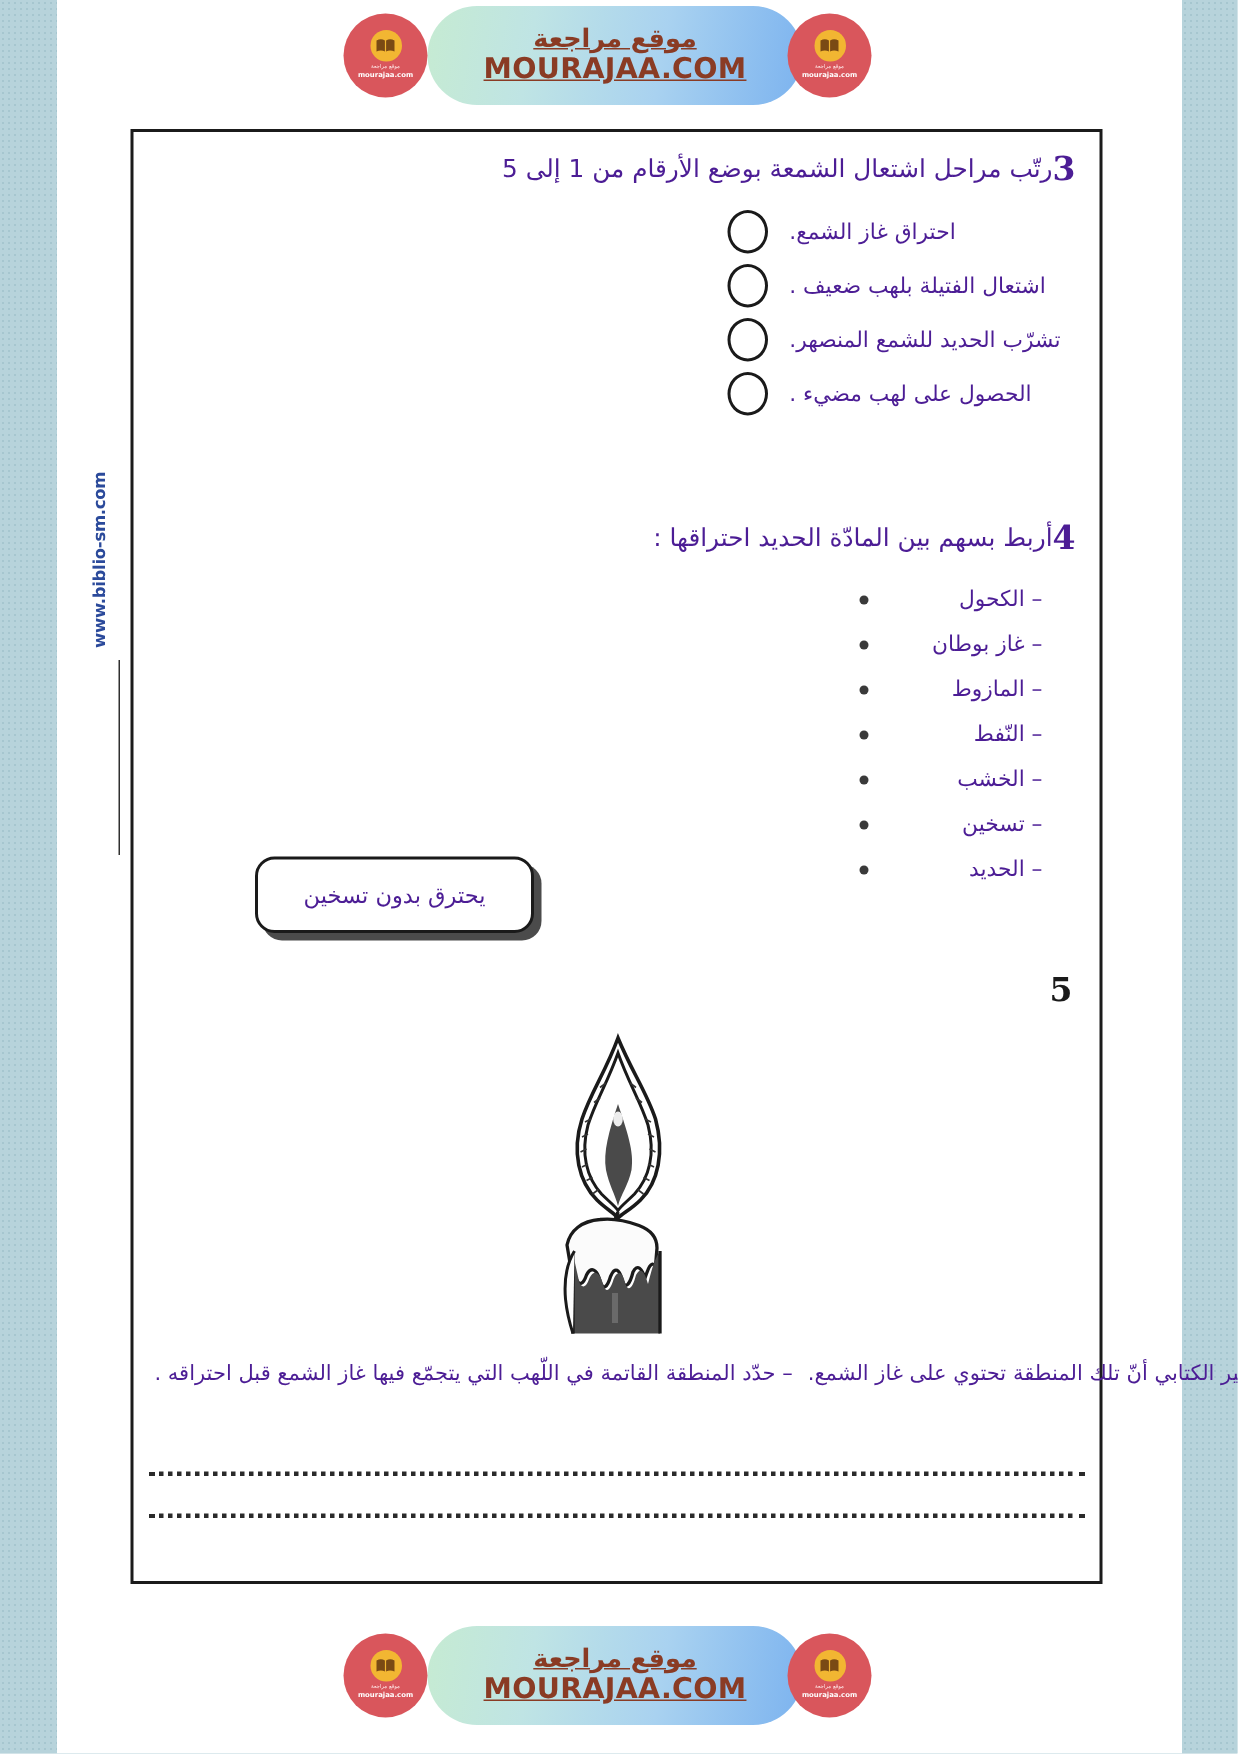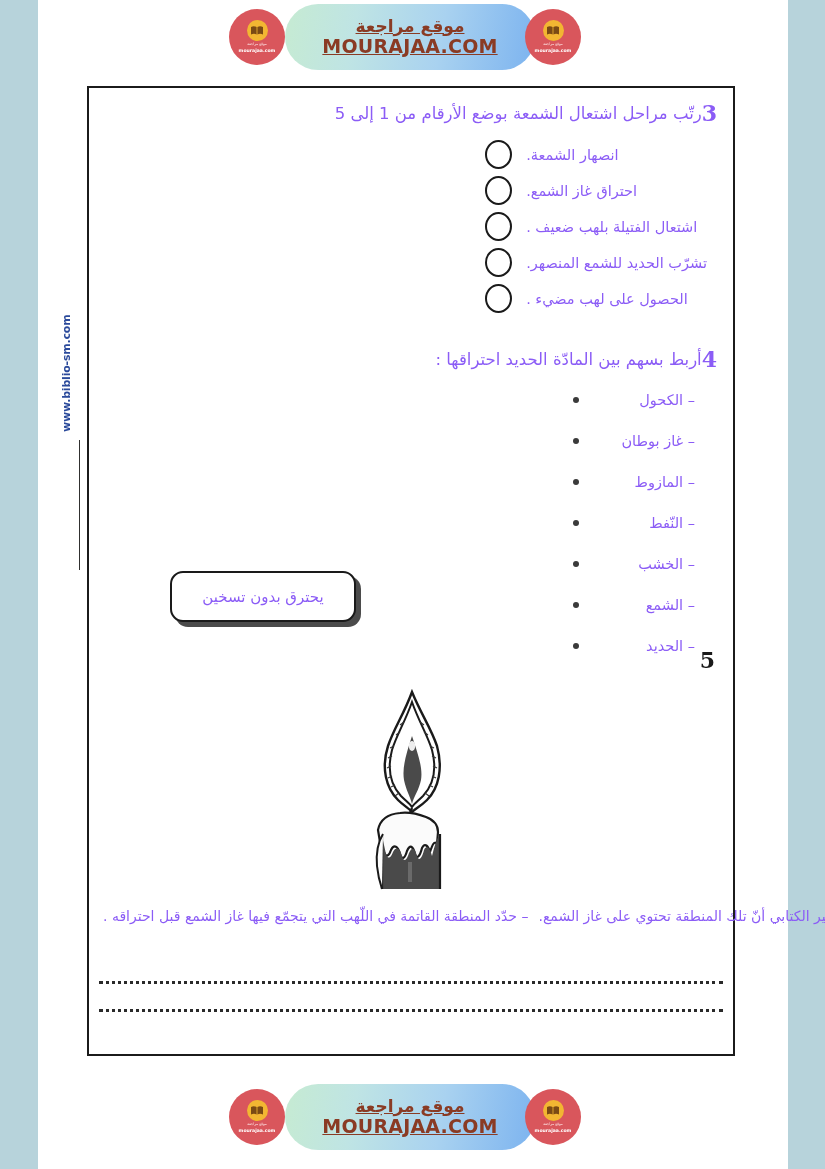--- a/index.html
+++ b/index.html
@@ -132,21 +132,21 @@
     height: 970px;
     border: 2px solid #1b1b1b;
     background: #ffffff;
   }
 
   
   .ar {
     direction: rtl;
     text-align: right;
     font-family: "DejaVu Sans", sans-serif;
-    color: #8b5cf6;
+    color: #4c1d95;
   }
 
   
   #q3-heading {
     position: absolute;
     right: 14px;
     top: 12px;
     font-size: 16.5px;
     white-space: nowrap;
   }
@@ -194,21 +194,21 @@
     font-size: 16.5px;
     white-space: nowrap;
   }
 
   #q4-materials {
     position: absolute;
     right: 38px;
     top: 300px;
     display: flex;
     flex-direction: column;
-    gap: 18px;
+    gap: 7px;
   }
   .mat-row {
     display: flex;
     flex-direction: row;
     align-items: center;
     gap: 30px;
     height: 23px;
   }
   .mat-label {
     font-size: 14.5px;
@@ -361,24 +361,20 @@
 
 <div id="frame">
 
   <div class="ar" id="q3-heading">
     <span class="qnum">3</span><span>رتّب مراحل اشتعال الشمعة بوضع الأرقام من 1 إلى 5</span>
   </div>
 
   <div id="q3-list">
     <div class="q3-row">
       <div class="q3-circle"></div>
-      <div class="ar q3-label">انصهار الشمعة.</div>
-    </div>
-    <div class="q3-row">
-      <div class="q3-circle"></div>
       <div class="ar q3-label">احتراق غاز الشمع.</div>
     </div>
     <div class="q3-row">
       <div class="q3-circle"></div>
       <div class="ar q3-label">اشتعال الفتيلة بلهب ضعيف .</div>
     </div>
     <div class="q3-row">
       <div class="q3-circle"></div>
       <div class="ar q3-label">تشرّب الحديد للشمع المنصهر.</div>
     </div>
@@ -408,21 +404,21 @@
     <div class="mat-row">
       <div class="mat-dot"></div>
       <div class="ar mat-label">– النّفط</div>
     </div>
     <div class="mat-row">
       <div class="mat-dot"></div>
       <div class="ar mat-label">– الخشب</div>
     </div>
     <div class="mat-row">
       <div class="mat-dot"></div>
-      <div class="ar mat-label">– الشمع</div>
+      <div class="ar mat-label">– تسخين</div>
     </div>
     <div class="mat-row">
       <div class="mat-dot"></div>
       <div class="ar mat-label">– الحديد</div>
     </div>
   </div>
 
   <div class="method-box ar" id="method-noheat">
     <span>يحترق بدون تسخين</span>
   </div>

